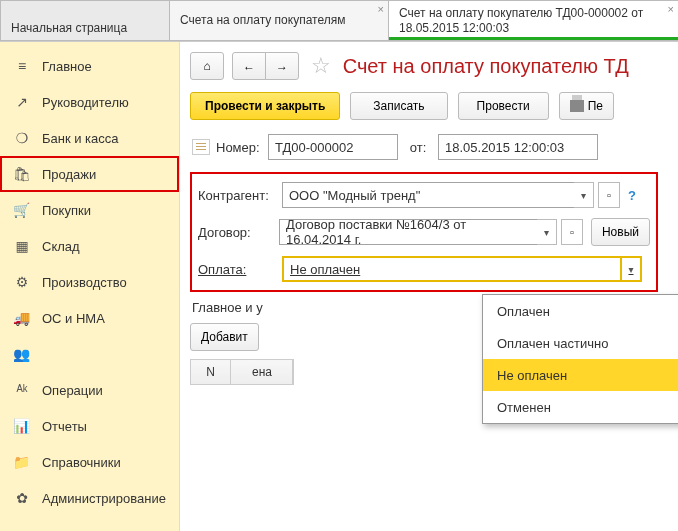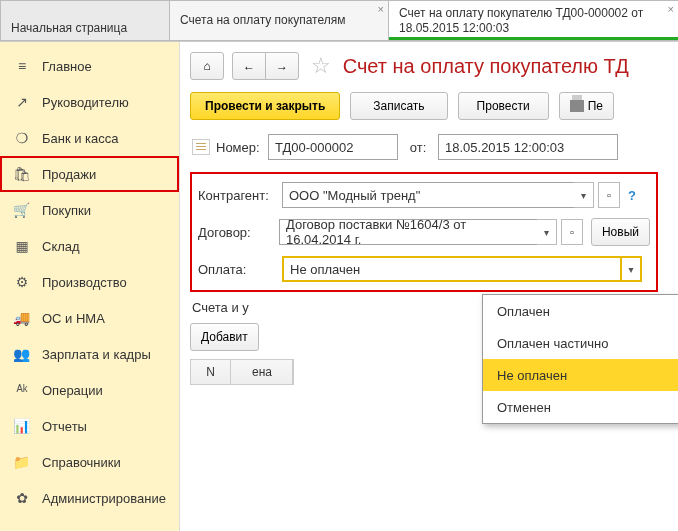--- a/index.html
+++ b/index.html
@@ -31,21 +31,21 @@
   .btn-group .btn:first-child { border-radius: 3px 0 0 3px; margin-left: 0; }
   .btn-group .btn:last-child { border-radius: 0 3px 3px 0; }
   .star { font-size: 22px; color: #bbb; margin: 0 4px; }
   .page-title { font-size: 20px; color: #b91c1c; white-space: nowrap; }
 
   .toolbar2 { display: flex; align-items: center; gap: 10px; margin-bottom: 14px; }
   .btn-primary { background: linear-gradient(#ffe96b,#ffd629); border-color: #d6b400; font-weight: bold; padding: 0 14px; }
 
   .form-rows { border: 2px solid #d00; padding: 8px 6px 8px 6px; width: 468px; margin-bottom: 8px; position: relative; }
   .form-row { display: flex; align-items: center; margin-bottom: 10px; }
-  .form-row:last-child { margin-bottom: 0; }
+  .form-row:last-child { margin-bottom: 0; text-decoration: underline; }
   .form-label { width: 84px; font-size: 13px; color: #333; }
   .form-row.number-row { margin-left: -6px; }
   .doc-icon { width: 18px; height: 16px; border: 1px solid #ccc; background: #fff; position: relative; margin-right: 6px; }
   .doc-icon::before { content:""; position:absolute; left:3px; right:3px; top:3px; height:1px; background:#c7a76a; box-shadow: 0 3px 0 #c7a76a, 0 6px 0 #c7a76a; }
 
   .input { border: 1px solid #a3a3a3; background: #fff; height: 26px; padding: 0 6px; font-size: 13px; display: inline-flex; align-items: center; }
   .combo { display: inline-flex; }
   .combo .input { border-right: none; }
   .combo .drop { width: 20px; border:1px solid #bbb; border-left:none; display:flex;align-items:center;justify-content:center; font-size:10px; color:#555; cursor:pointer; }
   .combo .ext { width: 22px; border:1px solid #bbb; border-left:1px solid #bbb; margin-left:4px; display:flex;align-items:center;justify-content:center; font-size:11px; cursor:pointer; }
@@ -117,21 +117,20 @@
     <div class="sidebar-item">
       <span class="icon">⚙</span>
       <span>Производство</span>
     </div>
     <div class="sidebar-item">
       <span class="icon">🚚</span>
       <span>ОС и НМА</span>
     </div>
     <div class="sidebar-item">
       <span class="icon">👥</span>
-      <span>Зарплата и кадры</span>
     </div>
     <div class="sidebar-item">
       <span class="icon">ᴬᵏ</span>
       <span>Операции</span>
     </div>
     <div class="sidebar-item">
       <span class="icon">📊</span>
       <span>Отчеты</span>
     </div>
     <div class="sidebar-item">
@@ -169,21 +168,21 @@
         <span class="printer-icon"></span>
         <span>Пе</span>
       </button>
     </div>
 
     <div class="form-row number-row" style="margin-left:2px;margin-bottom:12px">
       <span class="doc-icon"></span>
       <span class="form-label" style="width:52px">Номер:</span>
       <span class="input" style="width:130px">ТД00-000002</span>
       <span style="width:40px;text-align:center">от:</span>
-      <span class="input" style="width:180px">18.05.2015 12:00:03</span>
+      <span class="input" style="width:160px">18.05.2015 12:00:03</span>
     </div>
 
     <div class="form-rows">
       <div class="form-row">
         <span class="form-label">Контрагент:</span>
         <div class="combo">
           <span class="input" style="width:292px">ООО "Модный тренд"</span>
           <span class="drop">▾</span>
           <span class="ext">▫</span>
         </div>
@@ -202,21 +201,21 @@
 
       <div class="form-row">
         <span class="form-label">Оплата:</span>
         <div class="combo payment">
           <span class="input">Не оплачен</span>
           <span class="drop">▾</span>
         </div>
       </div>
     </div>
 
-    <div class="section-label">Счета и у</div>
+    <div class="section-label">Главное и у</div>
 
     <div style="margin-bottom:8px">
       <button class="btn">Добавит</button>
     </div>
 
     <div class="table-head" style="width:104px">
       <div class="col n">N</div>
       <div class="col price">ена</div>
     </div>
 

